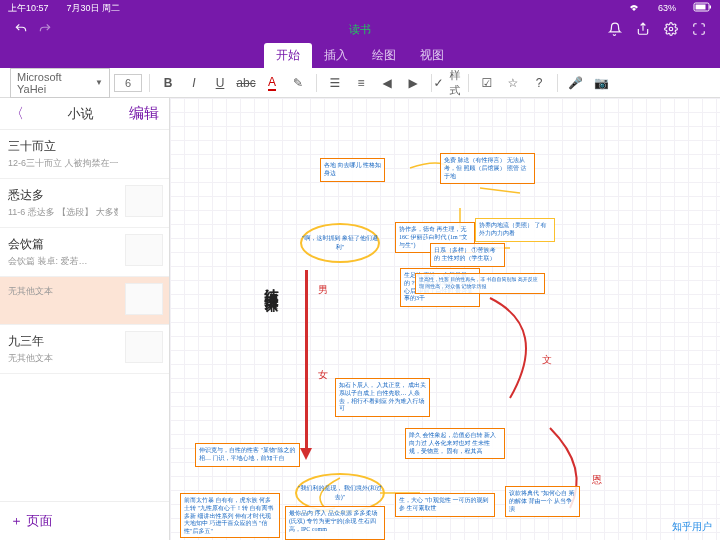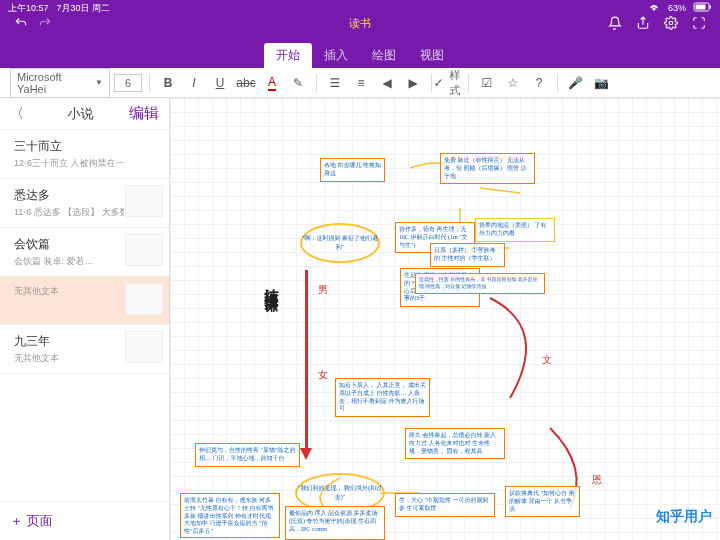--- a/index.html
+++ b/index.html
@@ -1,19 +1,19 @@
 <!DOCTYPE html>
 <html><head>
 <meta charset="utf-8">
 <style>
 *{margin:0;padding:0;box-sizing:border-box;font-family:-apple-system,"PingFang SC",sans-serif}
 body{width:720px;height:540px;overflow:hidden;background:#fff}
 .status-bar{height:16px;background:#7719AA;color:#fff;font-size:9px;display:flex;justify-content:space-between;align-items:center;padding:0 8px}
-.status-left,.status-right{display:flex;gap:8px;align-items:center}
-.title-bar{height:26px;background:#7719AA;color:#fde047;display:flex;position:relative}
+.status-left,.status-right{display:flex;gap:18px;align-items:center}
+.title-bar{height:26px;background:#7719AA;color:#22c55e;display:flex;align-items:center;position:relative}
 .history-btns{display:flex;gap:10px;padding-left:14px}
 .icn{width:14px;height:14px;cursor:pointer;opacity:.95}
 .title-center{position:absolute;left:50%;transform:translateX(-50%);font-size:11px}
 .title-right{margin-left:auto;display:flex;gap:14px;padding-right:14px}
 .tabs-bar{height:26px;background:#7719AA;color:#fff;display:flex;justify-content:center;align-items:flex-end;gap:0}
 .tab{padding:4px 12px;font-size:12px;color:#e0c8f0;cursor:pointer}
 .tab.active{background:#fff;color:#7719AA;border-radius:3px 3px 0 0}
 .toolbar{height:30px;background:#fff;border-bottom:1px solid #ddd;display:flex;align-items:center;padding:0 10px;gap:4px}
 .font-sel{border:1px solid #ccc;padding:2px 6px;font-size:11px;color:#666;display:flex;align-items:center;gap:4px;width:100px}
 .size-sel{border:1px solid #ccc;padding:2px 6px;font-size:11px;color:#666;width:28px;text-align:center}
@@ -22,33 +22,33 @@
 .fc{color:#C00;border-bottom:2px solid #C00}
 .sep{width:1px;height:18px;background:#ddd;margin:0 3px}
 .styles{font-size:11px;color:#666;padding:16px 6px}
 .main{display:flex;height:442px}
 .sidebar{width:170px;border-right:1px solid #ddd;display:flex;flex-direction:column}
 .sb-head{height:32px;display:flex;align-items:center;padding:0 10px;border-bottom:1px solid #eee}
 .back-ic{color:#7719AA;font-size:14px;margin-right:8px}
 .sb-title{flex:1;text-align:center;font-size:13px;color:#333}
 .edit{color:#7719AA;font-size:15px}
 .pages{flex:1;overflow:hidden}
-.page-item{padding:8px 14px;border-bottom:1px solid #f0f0f0;position:relative;min-height:48px}
+.page-item{padding:8px 8px;border-bottom:1px solid #f0f0f0;position:relative;min-height:48px}
 .page-item.sel{background:#FCE4D6}
 .pg-title{font-size:12px;color:#333;margin-bottom:2px}
 .pg-sub{font-size:9px;color:#999;white-space:nowrap;overflow:hidden;width:110px}
 .thumb{position:absolute;right:6px;top:6px;width:38px;height:32px;background:#fafafa;border:1px solid #eee}
 .sb-foot{padding:10px;border-top:1px solid #eee;color:#7719AA;font-size:13px}
 .canvas{flex:1;position:relative;background:#fff;background-image:linear-gradient(#f2f0f5 1px,transparent 1px),linear-gradient(90deg,#f2f0f5 1px,transparent 1px);background-size:14px 14px;overflow:hidden}
 .note-box{position:absolute;border:1.5px solid #F57C00;background:rgba(255,255,255,.85);font-size:6px;padding:3px;color:#1565C0;line-height:1.3}
 .ink{font-family:cursive}
 .big-char{position:absolute;font-size:14px;color:#222;writing-mode:vertical-rl;font-weight:bold}
 .red-line{position:absolute;background:#D32F2F}
 .arrow-head{position:absolute;width:0;height:0;border-left:6px solid transparent;border-right:6px solid transparent;border-top:12px solid #D32F2F}
-.watermark{position:absolute;bottom:14px;right:8px;font-size:14px;color:#1E88E5;font-weight:700}
+.watermark{position:absolute;bottom:6px;right:8px;font-size:10px;color:#1E88E5;font-weight:400}
 .yellow-hub{position:absolute;width:80px;height:40px;border:2px solid #FBC02D;border-radius:50%;font-size:6px;display:flex;align-items:center;justify-content:center;text-align:center;color:#1565C0}
 svg{overflow:visible}
 </style>
 </head>
 <body>
 
 <div class="status-bar">
   <div class="status-left">
     <span>上午10:57</span>
     <span>7月30日 周二</span>

